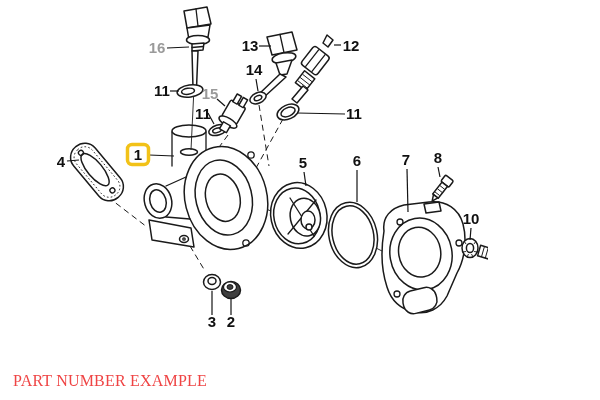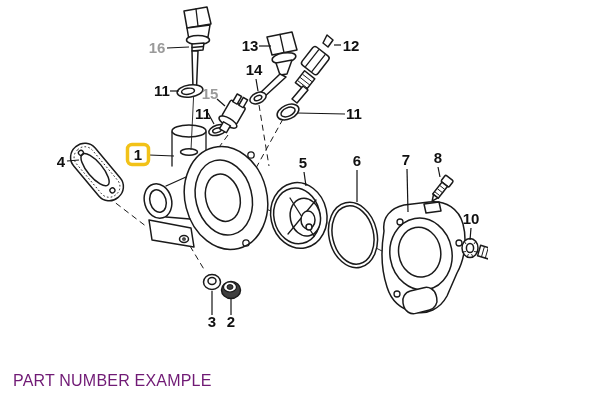--- a/index.html
+++ b/index.html
@@ -9,21 +9,21 @@
   .fw{stroke:#1a1a1a;fill:#ffffff;stroke-width:1.5;stroke-linejoin:round;stroke-linecap:round;}
   .ln{stroke:#1a1a1a;fill:none;stroke-width:1.3;stroke-linecap:round;}
   .thin{stroke:#1a1a1a;fill:none;stroke-width:0.9;}
   .dash{stroke:#1a1a1a;fill:none;stroke-width:1;stroke-dasharray:6 4;}
   .dot{stroke:#1a1a1a;fill:none;stroke-width:0.9;stroke-dasharray:1.6 2.2;}
   .leader{stroke:#141414;fill:none;stroke-width:1.2;}
   .lbl{font:bold 15px "Liberation Sans",sans-serif;fill:#101010;text-anchor:middle;}
   .lbl.muted{fill:#9a9a9a;}
   .hl-box{fill:#ffffff;stroke:#f2c218;stroke-width:3.5;}
   .caption{position:absolute;left:13px;top:372px;font-size:16px;letter-spacing:.2px;
-           color:#701a75;font-weight:400;}
+           color:#ef4444;font-weight:400;font-family:Liberation Serif, serif;}
 </style>
 </head>
 <body>
 
 <div class="stage">
   <svg width="600" height="400" viewBox="0 0 600 400">
 
     <g>
       <path class="dash" d="M259,105 L269,166"></path>
       <path class="dash" d="M283,119 L256,168"></path>

